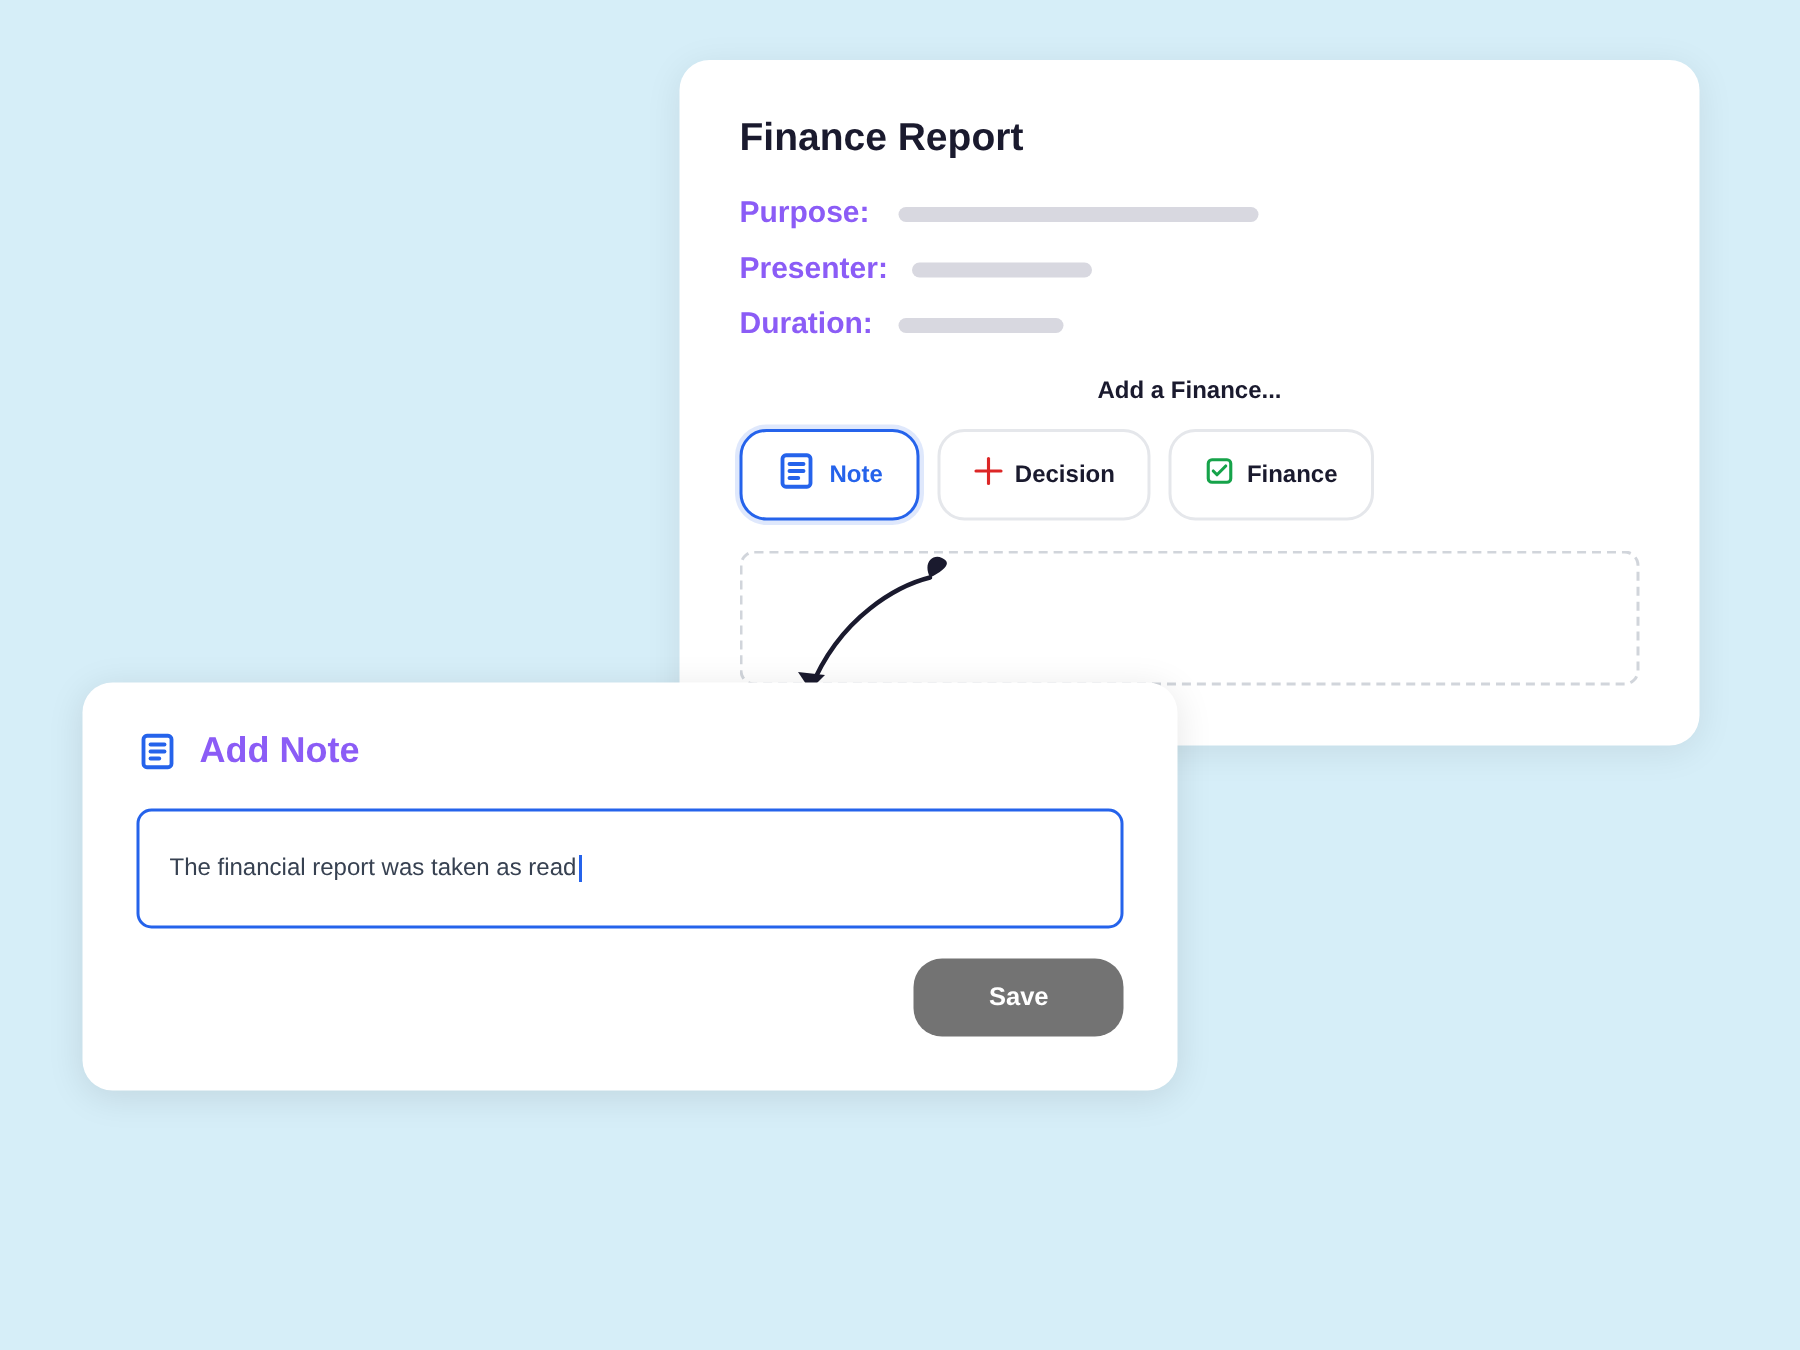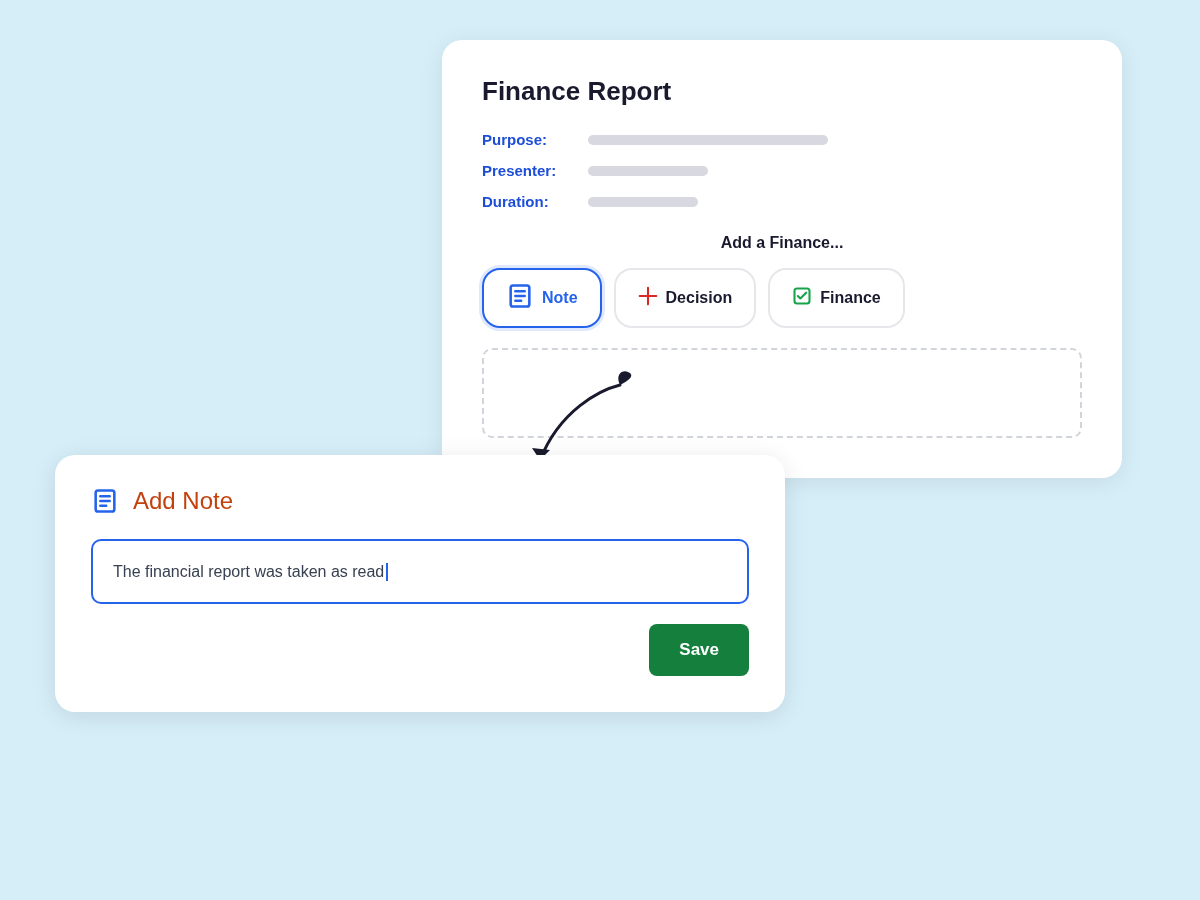--- a/index.html
+++ b/index.html
@@ -10,21 +10,21 @@
       background: #d6eef8;
       font-family: -apple-system, BlinkMacSystemFont, 'Segoe UI', sans-serif;
       position: relative;
       overflow: hidden;
     }
 
     
     .finance-card {
       position: absolute;
       top: 40px;
-      left: 442px;
+      left: 453px;
       width: 680px;
       background: #ffffff;
       border-radius: 20px;
       padding: 36px 40px 40px 40px;
       box-shadow: 0 4px 24px rgba(0,0,0,0.08);
     }
 
     .finance-title {
       font-size: 26px;
       font-weight: 700;
@@ -33,23 +33,23 @@
     }
 
     .field-row {
       display: flex;
       align-items: center;
       margin-bottom: 14px;
       gap: 16px;
     }
 
     .field-label {
-      font-size: 15px;
+      font-size: 20px;
       font-weight: 600;
-      color: #1d4ed8;
+      color: #8b5cf6;
       min-width: 90px;
     }
 
     .field-bar {
       height: 10px;
       border-radius: 5px;
       background: #d8d8e0;
     }
 
     .bar-long { width: 240px; }
@@ -149,34 +149,34 @@
 
     .note-icon {
       color: #2563eb;
       font-size: 26px;
       display: flex;
       align-items: center;
     }
 
     .note-title {
       font-size: 24px;
-      font-weight: 400;
-      color: #c2410c;
+      font-weight: 700;
+      color: #8b5cf6;
     }
 
     .note-input {
       width: 100%;
       padding: 18px 20px;
       border: 2.5px solid #2563eb;
       border-radius: 10px;
       font-size: 16px;
       color: #374151;
       outline: none;
       resize: none;
-      height: 65px;
+      height: 80px;
       background: #fff;
       font-family: inherit;
     }
 
     .cursor-line {
       display: inline-block;
       width: 2px;
       height: 18px;
       background: #2563eb;
       margin-left: 2px;
@@ -189,25 +189,25 @@
       50% { opacity: 0; }
     }
 
     .save-row {
       display: flex;
       justify-content: flex-end;
       margin-top: 20px;
     }
 
     .save-btn {
-      background: #15803d;
+      background: #737373;
       color: #ffffff;
       border: none;
-      border-radius: 8px;
-      padding: 16px 30px;
+      border-radius: 19px;
+      padding: 16px 50px;
       font-size: 17px;
       font-weight: 700;
       cursor: pointer;
       font-family: inherit;
     }
 
     
     .note-svg-icon {
       width: 28px;
       height: 28px;

